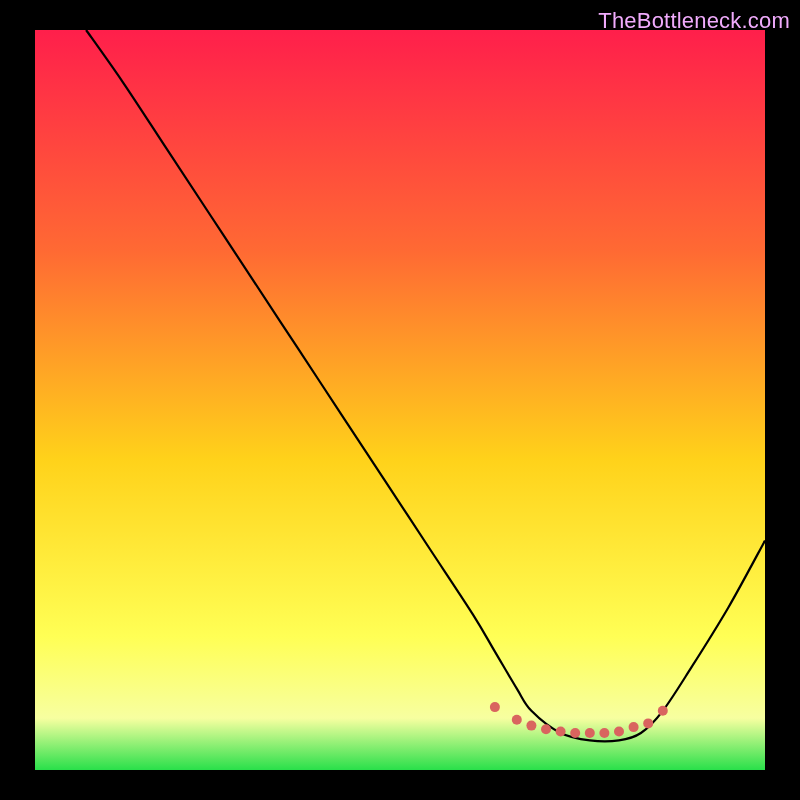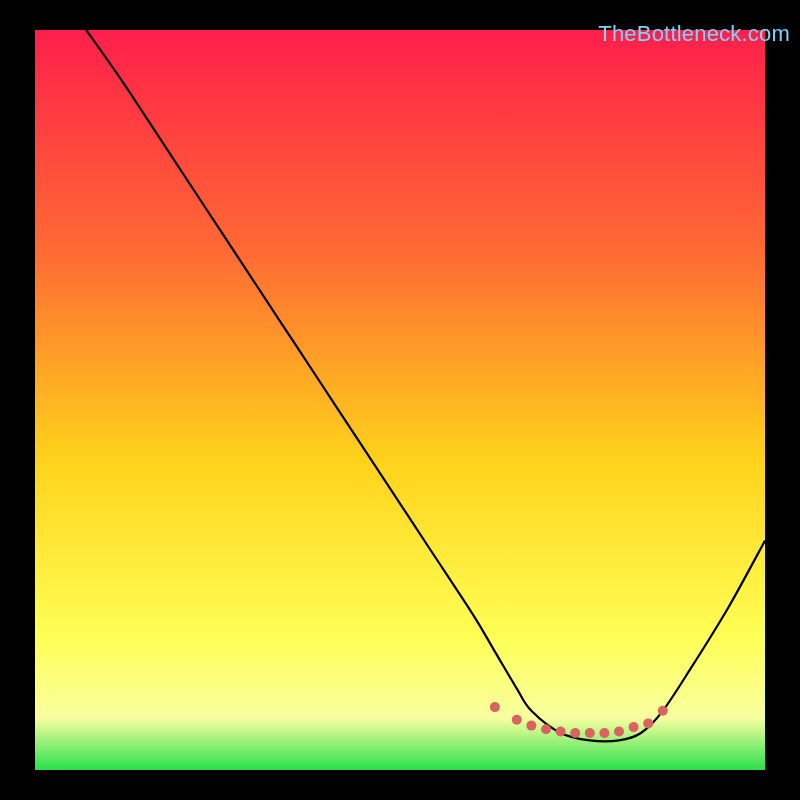--- a/index.html
+++ b/index.html
@@ -11,25 +11,25 @@
     overflow: hidden;
   }
   .frame {
     position: relative;
     width: 800px;
     height: 800px;
     background: #000;
   }
   .watermark {
     position: absolute;
-    top: 21px;
+    top: 8px;
     right: 10px;
     font-family: Arial, Helvetica, sans-serif;
     font-size: 22px;
-    color: #7dd3fc;
+    color: #f0abfc;
     letter-spacing: 0.2px;
     z-index: 3;
   }
   svg {
     display: block;
   }
 </style>
 </head>
 <body>
 

